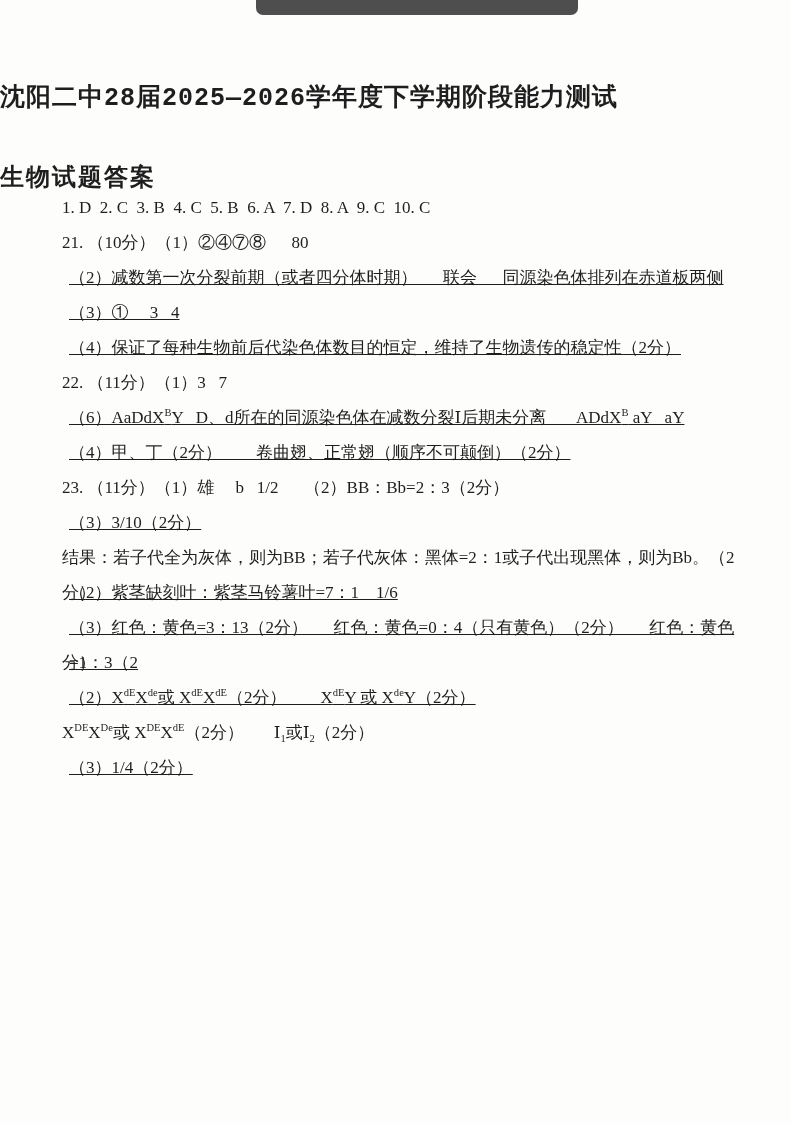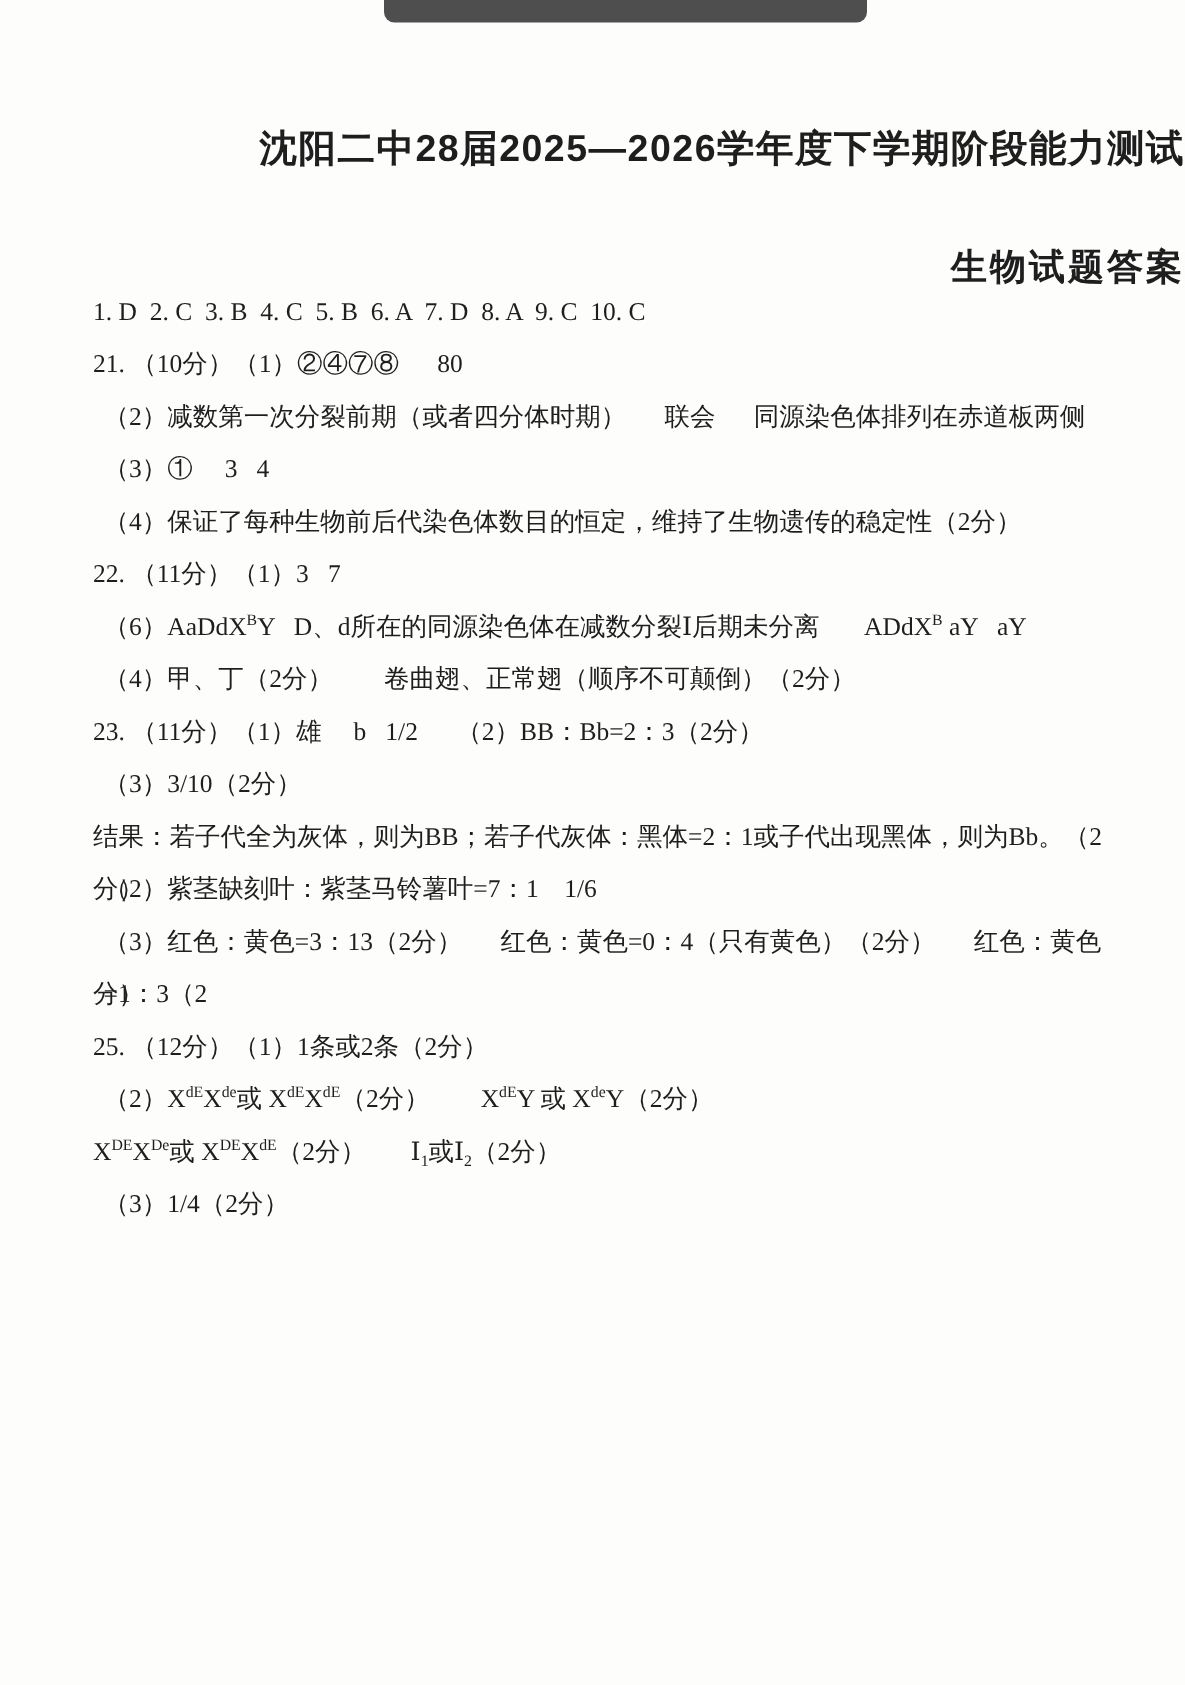--- a/index.html
+++ b/index.html
@@ -20,22 +20,22 @@
     position:absolute;
     left:256px;top:0;
     width:322px;height:15px;
     background:var(--bar);
     border-radius:0 0 7px 7px;
   }
   .header{
     position:absolute;
     left:0;top:82px;
     width:790px;
-    text-align:right;
-    font-family:Liberation Sans, sans-serif;
+    text-align:left;
+    font-family:Liberation Mono, monospace;
   }
   .title-1{
     font-size:25px;
     font-weight:bold;
     letter-spacing:1px;
     line-height:34px;
   }
   .title-2{
     margin-top:46px;
     font-size:24px;
@@ -48,21 +48,21 @@
     left:62px;top:190px;
     width:676px;
   }
   .line{
     line-height:35px;
     height:35px;
     font-size:17px;
     white-space:pre-wrap;
     overflow:visible;
   }
-  .line.sub{padding-left:7px;}
+  .line.sub{padding-left:7px;text-decoration:underline;}
   sup{
     font-size:0.62em;
     vertical-align:super;
     line-height:0;
   }
   sub{
     font-size:0.62em;
     vertical-align:sub;
     line-height:0;
   }
@@ -85,17 +85,16 @@
     <div class="line sub"><span>（4）保证了每种生物前后代染色体数目的恒定，维持了生物遗传的稳定性（2分）</span></div>
     <div class="line"><span>22. （11分）（1）3   7</span></div>
     <div class="line sub"><span>（6）AaDdX</span><sup>B</sup><span>Y   D、d所在的同源染色体在减数分裂Ⅰ后期未分离       ADdX</span><sup>B</sup><span> aY   aY</span></div>
     <div class="line sub"><span>（4）甲、丁（2分）        卷曲翅、正常翅（顺序不可颠倒）（2分）</span></div>
     <div class="line"><span>23. （11分）（1）雄     b   1/2      （2）BB：Bb=2：3（2分）</span></div>
     <div class="line sub"><span>（3）3/10（2分）</span></div>
     <div class="line"><span>结果：若子代全为灰体，则为BB；若子代灰体：黑体=2：1或子代出现黑体，则为Bb。（2分）</span></div>
     <div class="line sub"><span>（2）紫茎缺刻叶：紫茎马铃薯叶=7：1    1/6</span></div>
     <div class="line sub"><span>（3）红色：黄色=3：13（2分）      红色：黄色=0：4（只有黄色）（2分）      红色：黄色=1：3（2</span></div>
     <div class="line"><span>分）</span></div>
-    <div class="line"><span>25. （12分）（1）1条或2条（2分）</span></div>
     <div class="line sub"><span>（2）X</span><sup>dE</sup><span>X</span><sup>de</sup><span>或 X</span><sup>dE</sup><span>X</span><sup>dE</sup><span>（2分）        X</span><sup>dE</sup><span>Y 或 X</span><sup>de</sup><span>Y（2分）</span></div>
     <div class="line"><span>X</span><sup>DE</sup><span>X</span><sup>De</sup><span>或 X</span><sup>DE</sup><span>X</span><sup>dE</sup><span>（2分）       Ⅰ</span><sub>1</sub><span>或Ⅰ</span><sub>2</sub><span>（2分）</span></div>
     <div class="line sub"><span>（3）1/4（2分）</span></div>
   </div>
 
 </body></html>

